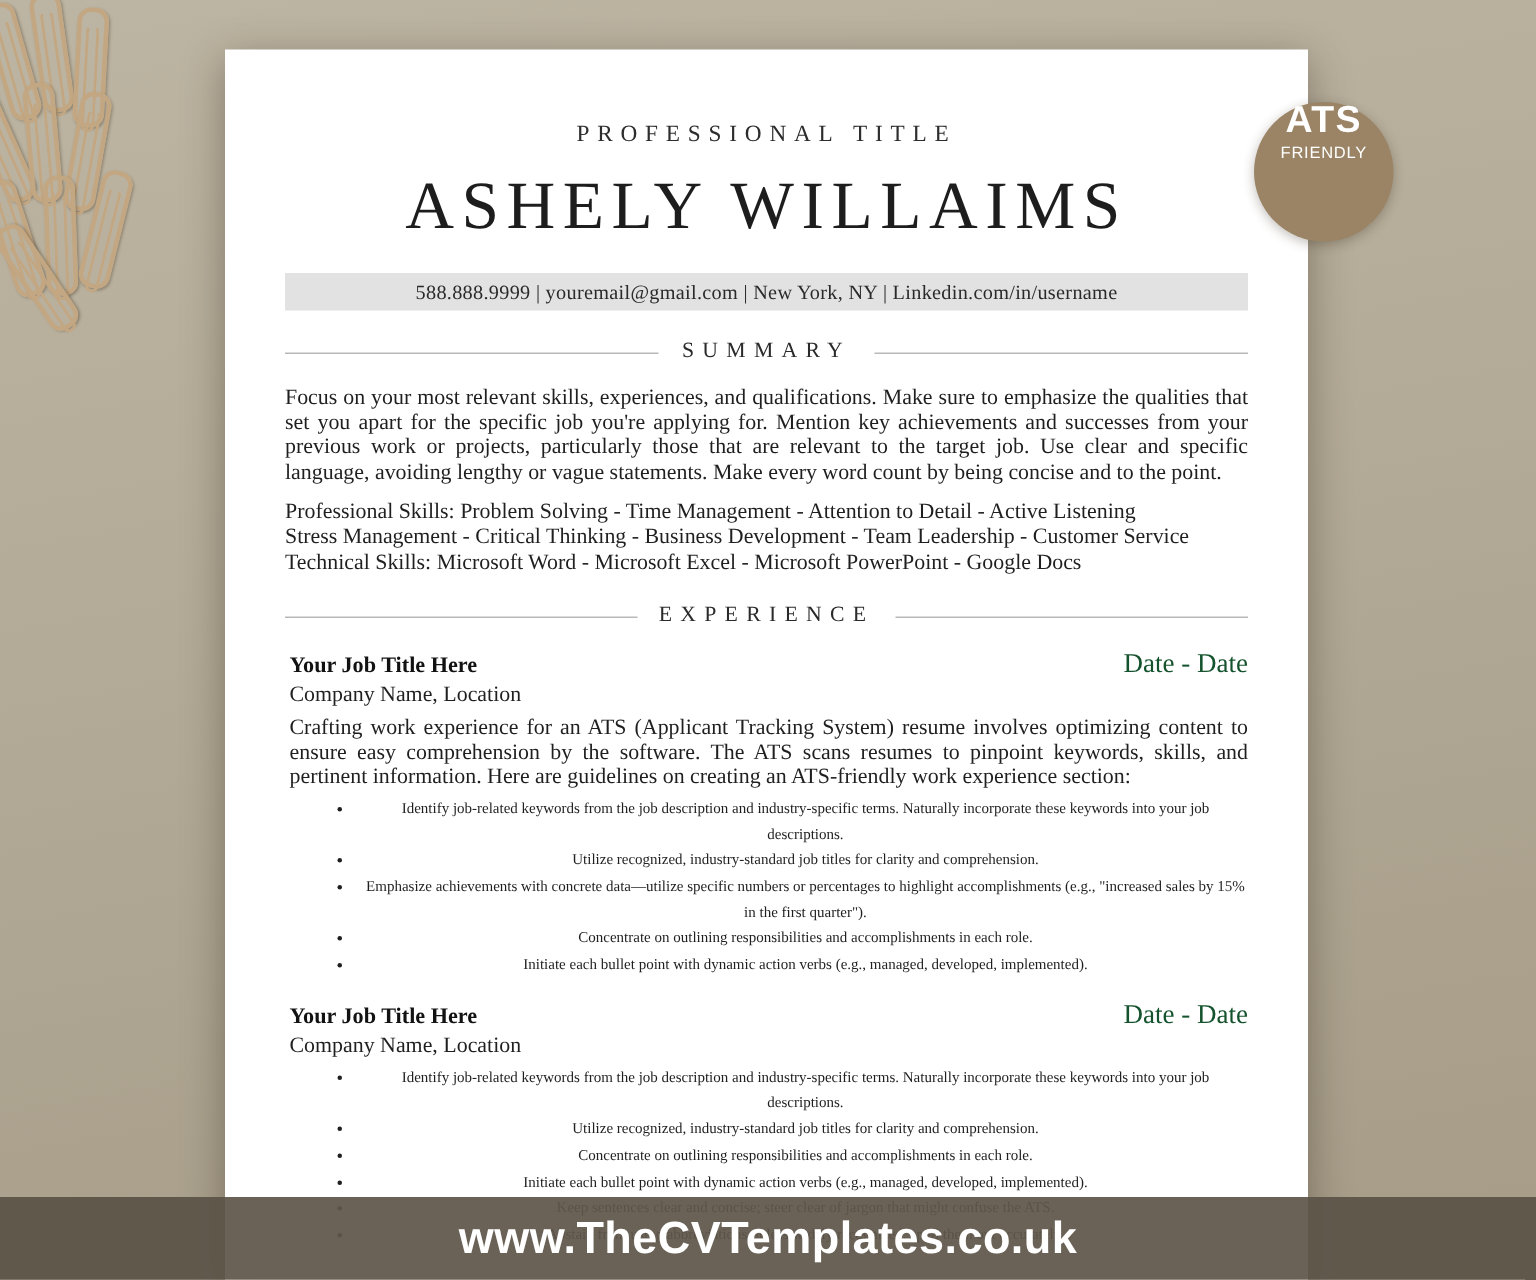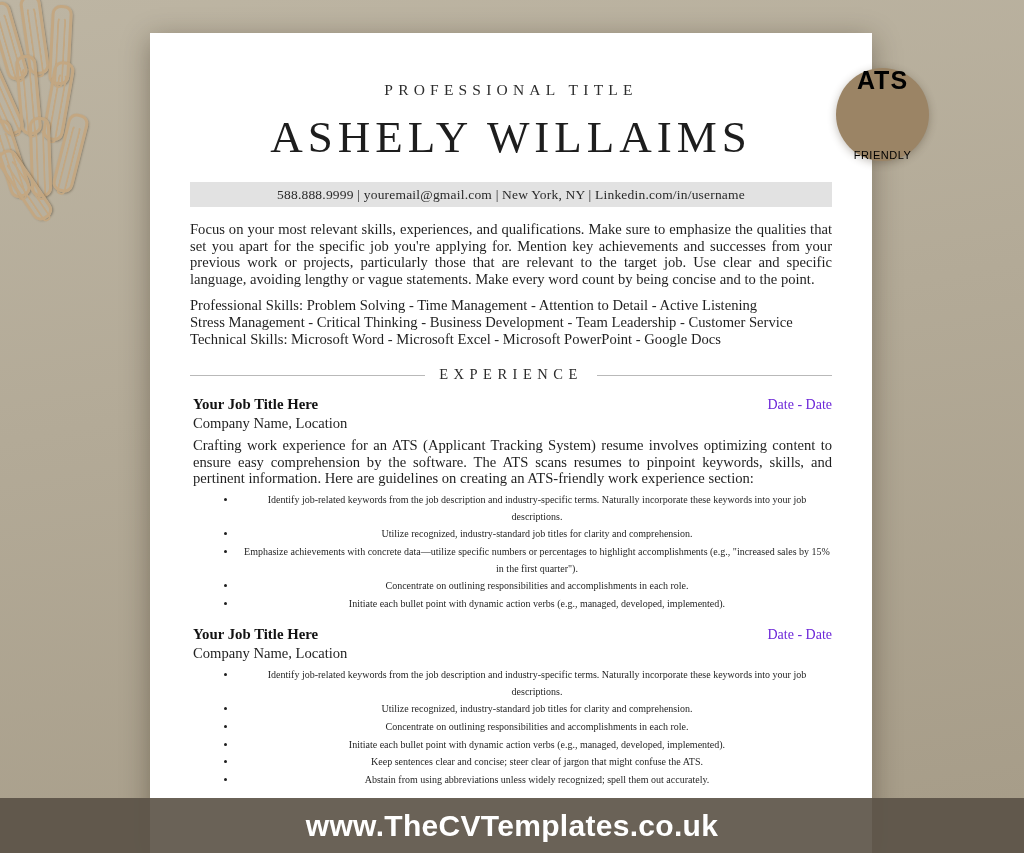--- a/index.html
+++ b/index.html
@@ -138,22 +138,22 @@
     justify-content: space-between;
     align-items: baseline;
     padding-left: 3px;
   }
   .job-title {
     font-size: 14.8px;
     font-weight: bold;
     color: #121212;
   }
   .job-dates {
-    font-size: 14px;
-    color: #6d28d9;
+    font-size: 18px;
+    color: #14532d;
   }
   .job-company {
     padding-left: 3px;
     font-size: 14.6px;
     color: #1f1f1f;
     margin-top: 2px;
   }
   .job-desc {
     font-size: 14.6px;
     line-height: 16.6px;
@@ -177,25 +177,25 @@
   }
   
   .ats-badge {
     position: absolute;
     left: 836px;
     top: 68px;
     width: 93px;
     height: 93px;
     border-radius: 50%;
     background: #9b8465;
-    color: #000000;
+    color: #ffffff;
     display: flex;
     flex-direction: column;
     align-items: center;
-    justify-content: space-between;
+    justify-content: flex-start;
     box-shadow: 0 2px 8px rgba(50,38,20,0.3);
   }
   .ats-badge .big {
     font-family: "Liberation Sans", sans-serif;
     font-size: 25px;
     font-weight: bold;
     letter-spacing: 1px;
     line-height: 25px;
   }
   .ats-badge .small {
@@ -243,20 +243,25 @@
     <div class="clip" style="left:70px; top:118px; transform: rotate(14deg);"></div>
     <div class="clip" style="left:24px; top:150px; transform: rotate(-34deg);"></div>
   </div>
 
   <div class="page">
     <div class="page-inner">
       <div class="prof-title">PROFESSIONAL TITLE</div>
       <div class="name">ASHELY WILLAIMS</div>
       <div class="contact-bar">588.888.9999 | youremail@gmail.com | New York, NY | Linkedin.com/in/username</div>
 
+      <div class="section-head">
+        <span class="rule left"></span>
+        <span>SUMMARY</span>
+        <span class="rule right"></span>
+      </div>
 
       <div class="body-text">Focus on your most relevant skills, experiences, and qualifications. Make sure to emphasize the qualities that set you apart for the specific job you're applying for. Mention key achievements and successes from your previous work or projects, particularly those that are relevant to the target job. Use clear and specific language, avoiding lengthy or vague statements. Make every word count by being concise and to the point.</div>
 
       <div class="skills">
         <div>
           <b>Professional Skills:</b><span> Problem Solving - Time Management - Attention to Detail - Active Listening</span>
         </div>
         <div>Stress Management - Critical Thinking - Business Development - Team Leadership - Customer Service</div>
         <div>
           <b>Technical Skills:</b><span> Microsoft Word - Microsoft Excel - Microsoft PowerPoint - Google Docs</span>

